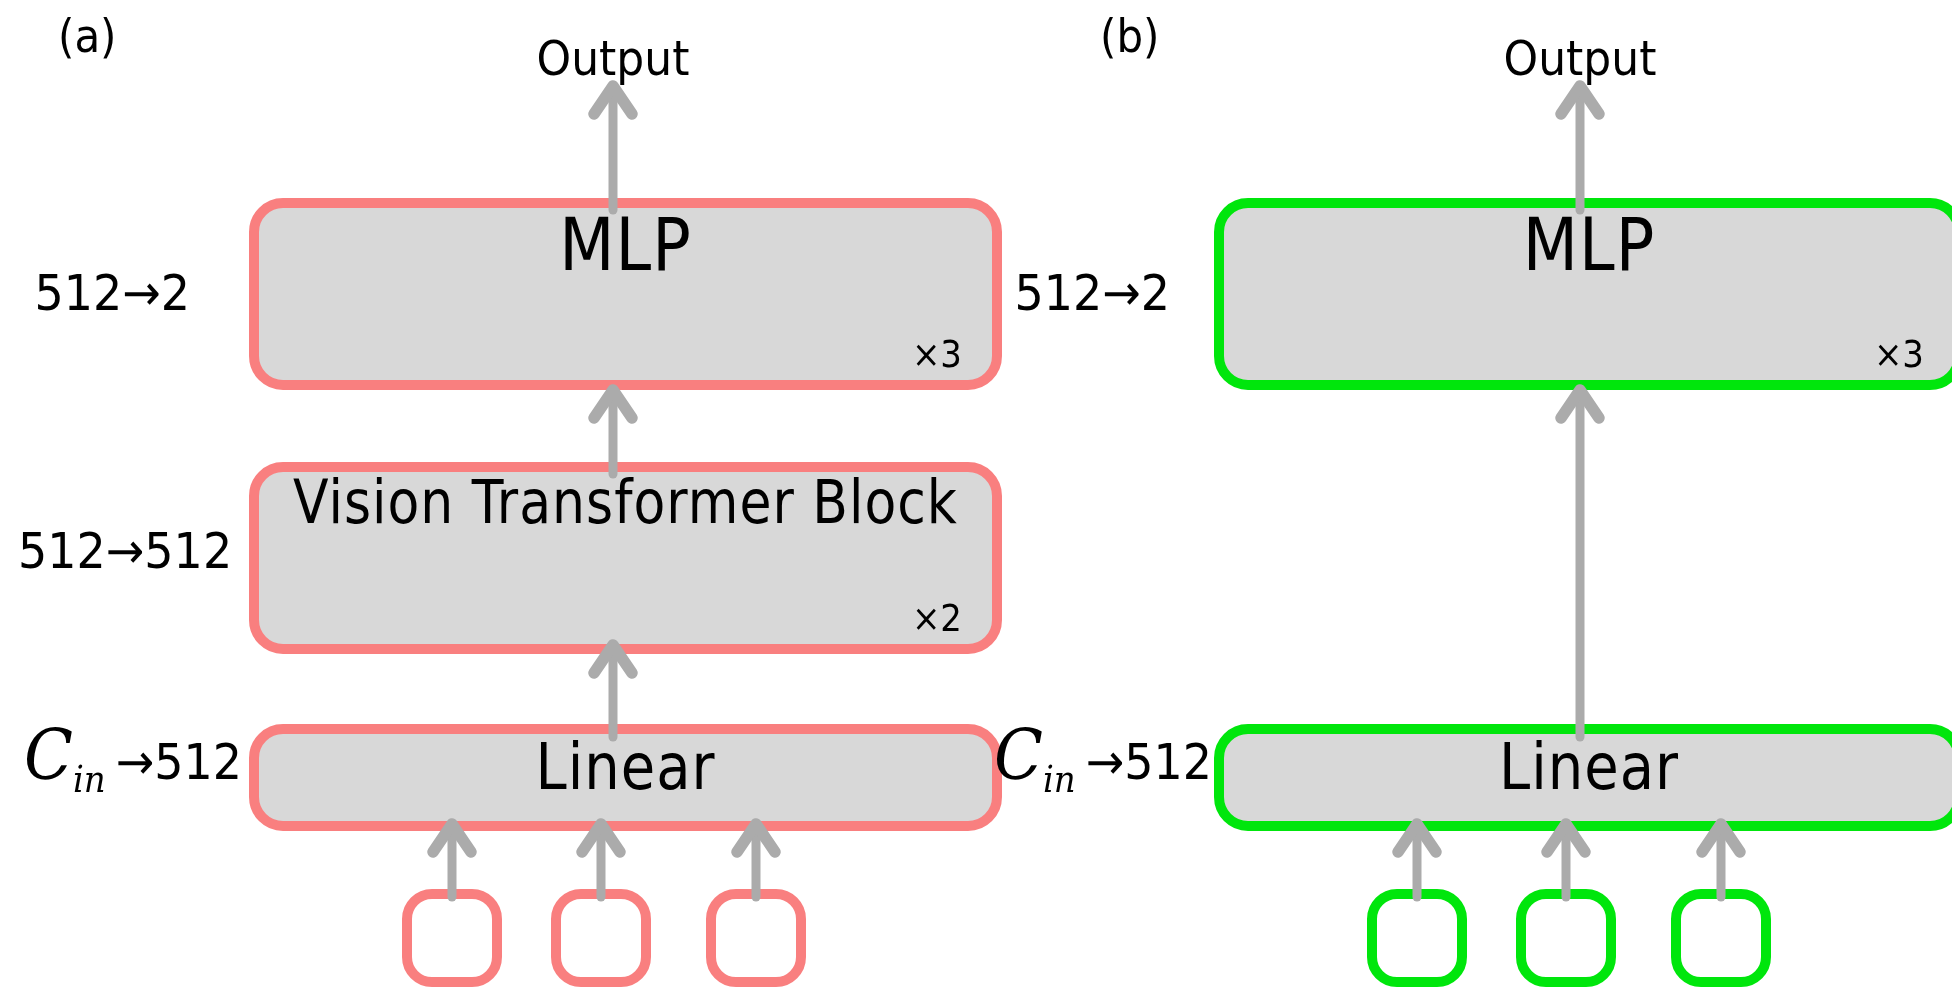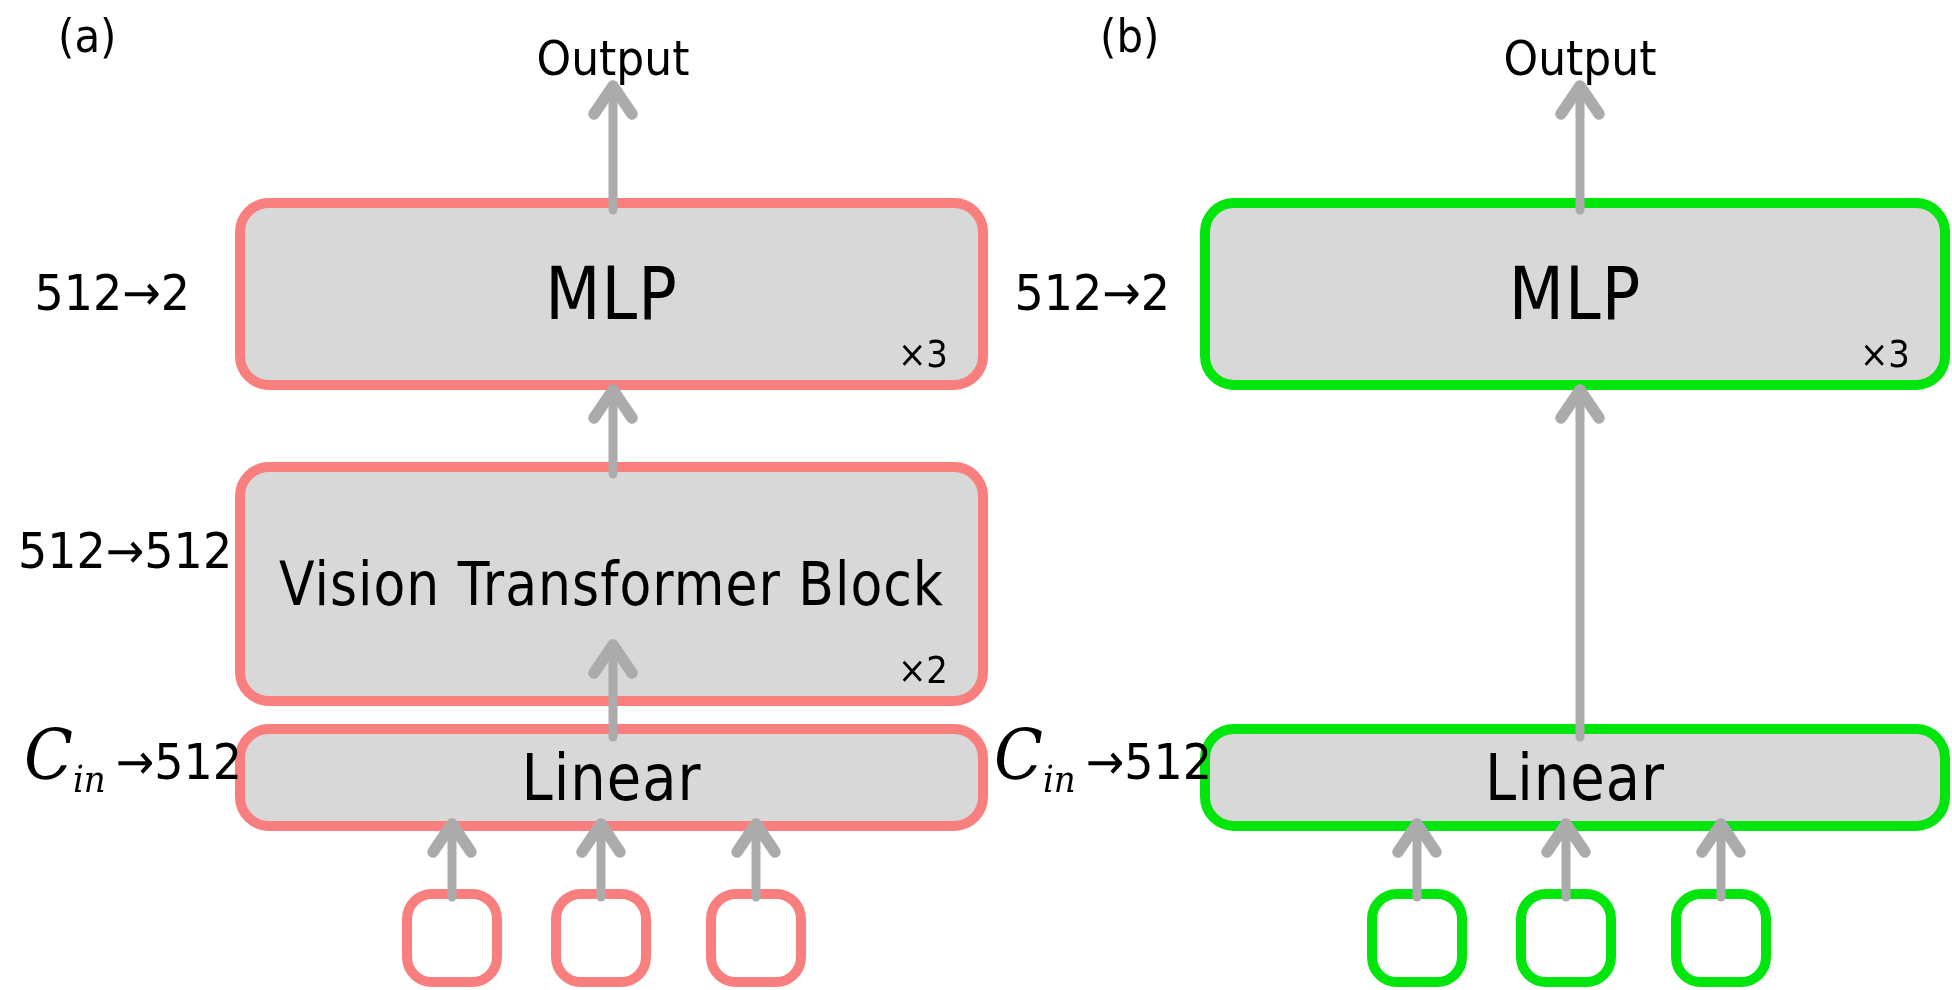--- a/index.html
+++ b/index.html
@@ -13,23 +13,24 @@
     color: var(--text, #000);
   }
   .canvas * { box-sizing: border-box; }
 
   
   .block {
     position: absolute;
     background: var(--block-fill, #d8d8d8);
     border-radius: 34px;
     display: flex;
-    align-items: center;
+    align-items: flex-start;
     justify-content: center;
     z-index: 1;
+    margin-left: 14px;
   }
   .block.red   { border: 10px solid var(--red-border, #f97f7f); }
   .block.green { border: 10px solid var(--green-border, #00e60c); }
 
   .block-label {
     font-size: 64px;
     letter-spacing: 1px;
     transform: scaleY(1.15);
     white-space: nowrap;
   }
@@ -124,21 +125,21 @@
   <div class="panel-tag" style="left:58px; top:12px">(a)</div>
 
   <div class="output-label" style="left:513px; top:32px">Output</div>
 
   <div class="block red" style="left:235px; top:198px; width:753px; height:192px">
     <span class="block-label">MLP</span>
     <span class="repeat">×3</span>
   </div>
   <div class="dims" style="left:20px; top:266px; width:170px">512→2</div>
 
-  <div class="block red" style="left:235px; top:462px; width:753px; height:244px">
+  <div class="block red" style="left:235px; top:462px; width:753px; height:192px">
     <span class="block-label vit">Vision Transformer Block</span>
     <span class="repeat">×2</span>
   </div>
   <div class="dims" style="left:18px; top:524px; width:200px">512→512</div>
 
   <div class="block red" style="left:235px; top:724px; width:753px; height:107px">
     <span class="block-label linear">Linear</span>
   </div>
   <div class="dims cin-label" style="left:24px; top:724px; width:202px">
     <span class="cvar">C</span><span class="csub">in</span><span class="crest">→512</span>

